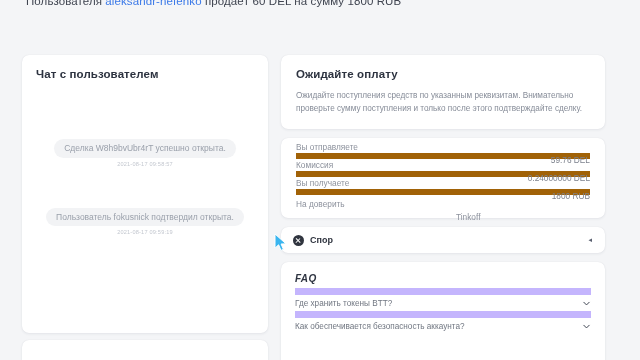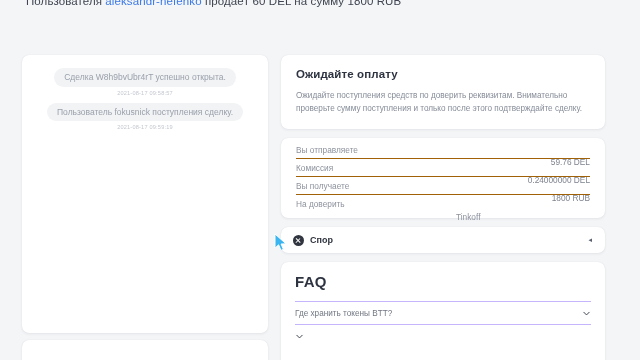--- a/index.html
+++ b/index.html
@@ -54,21 +54,21 @@
     flex-direction: column;
   }
   .chat-title {
     font-size: 11.5px;
     font-weight: bold;
     color: #2d3340;
     margin-bottom: 18px;
     letter-spacing: .1px;
   }
   .chat-body { flex: 1; overflow: hidden; }
-  .msg-row { display: flex; justify-content: center; margin-bottom: 3px; }
+  .msg-row { display: flex; justify-content: center; margin-bottom: 3px; margin-top: 41px; }
   .bubble {
     background: #f2f3f5;
     color: #9aa0ab;
     font-size: 8.5px;
     border-radius: 11px;
     padding: 4px 10px 4px 10px;
     max-width: 215px;
     text-align: center;
     line-height: 1.25;
   }
@@ -175,21 +175,21 @@
   .summary-card {
     margin-top: 9px;
     padding: 3px 15px 5px 15px;
   }
   .sum-row {
     display: flex;
     justify-content: space-between;
     align-items: center;
     font-size: 8.3px;
     height: 18px;
-    border-bottom: 1px solid #a16207;
+    border-bottom: 6px solid #a16207;
   }
   .sum-row:last-child { border-bottom: none; }
   .sum-label { color: #8d929d; }
   .sum-value { color: #7d828d; margin-top: 25px; }
   .sum-row.center-val { justify-content: flex-start; }
   .sum-row.center-val .sum-label { width: 160px; }
   .sum-row.center-val .sum-value { color: #8d929d; }
 
   
   .dispute-card {
@@ -229,32 +229,33 @@
   }
 
   
   .faq-card {
     margin-top: 9px;
     padding: 11px 14px 0 14px;
     border-radius: 7px 7px 0 0;
     min-height: 100px;
   }
   .faq-title {
-    font-size: 15px;
+    font-size: 10px;
     font-weight: bold;
     color: #2d3340;
-    margin-bottom: 11px;
+    margin-bottom: 4px;
     letter-spacing: .3px;
+    font-style: italic;
   }
   .faq-item {
     display: flex;
     align-items: center;
     justify-content: space-between;
     height: 23px;
-    border-top: 1px solid #c4b5fd;
+    border-top: 7px solid #c4b5fd;
     cursor: pointer;
   }
   .faq-q {
     font-size: 8.2px;
     color: #717782;
   }
   .faq-chev { width: 9px; height: 9px; flex: 0 0 9px; }
 
   
   .cursor {
@@ -269,43 +270,44 @@
 
 <div id="page">
 
   <div class="deal-header">
     <span>Пользователя </span><span class="user-link">aleksandr-nefenko</span><span> продаёт 60 DEL на сумму 1800 RUB</span>
   </div>
 
   <div class="col-left">
 
     <div class="card chat-card">
+      <div class="chat-title">Чат с пользователем</div>
 
       <div class="chat-body">
         <div class="msg-row">
           <div class="bubble">Сделка W8h9bvUbr4rT успешно открыта.</div>
         </div>
         <div class="msg-time">2021-08-17 09:58:57</div>
 
         <div class="msg-row">
-          <div class="bubble">Пользователь fokusnick поступления сделку.</div>
+          <div class="bubble">Пользователь fokusnick подтвердил открыта.</div>
         </div>
         <div class="msg-time">2021-08-17 09:59:19</div>
       </div>
 
     </div>
 
     <div class="card card-peek"></div>
   </div>
 
   <div class="col-right">
 
     <div class="card status-card">
       <div class="status-title">Ожидайте оплату</div>
-      <div class="status-text">Ожидайте поступления средств по доверить реквизитам. Внимательно проверьте сумму поступления и только после этого подтверждайте сделку.</div>
+      <div class="status-text">Ожидайте поступления средств по указанным реквизитам. Внимательно проверьте сумму поступления и только после этого подтверждайте сделку.</div>
     </div>
 
     <div class="card summary-card">
       <div class="sum-row">
         <span class="sum-label">Вы отправляете</span>
         <span class="sum-value">59.76 DEL</span>
       </div>
       <div class="sum-row">
         <span class="sum-label">Комиссия</span>
         <span class="sum-value">0.24000000 DEL</span>
@@ -333,20 +335,21 @@
 
       <div class="faq-item">
         <span class="faq-q">Где хранить токены BTT?</span>
         <svg class="faq-chev" viewBox="0 0 10 10">
           <path d="M2 3.6 L5 6.6 L8 3.6" fill="none" stroke="#3f4552" stroke-width="1.1" stroke-linecap="round"></path>
         </svg>
       </div>
 
 
       <div class="faq-item">
+        <span class="faq-q">Как обеспечивается безопасность аккаунта?</span>
         <svg class="faq-chev" viewBox="0 0 10 10">
           <path d="M2 3.6 L5 6.6 L8 3.6" fill="none" stroke="#3f4552" stroke-width="1.1" stroke-linecap="round"></path>
         </svg>
       </div>
     </div>
   </div>
 
   <svg class="cursor" viewBox="0 0 14 20">
     <path d="M1 1 L1 15.2 L4.6 11.8 L7.0 17.4 L9.4 16.3 L7.1 11.0 L12 10.8 Z" fill="#3ab5ef" stroke="#ffffff" stroke-width="1"></path>
   </svg>

